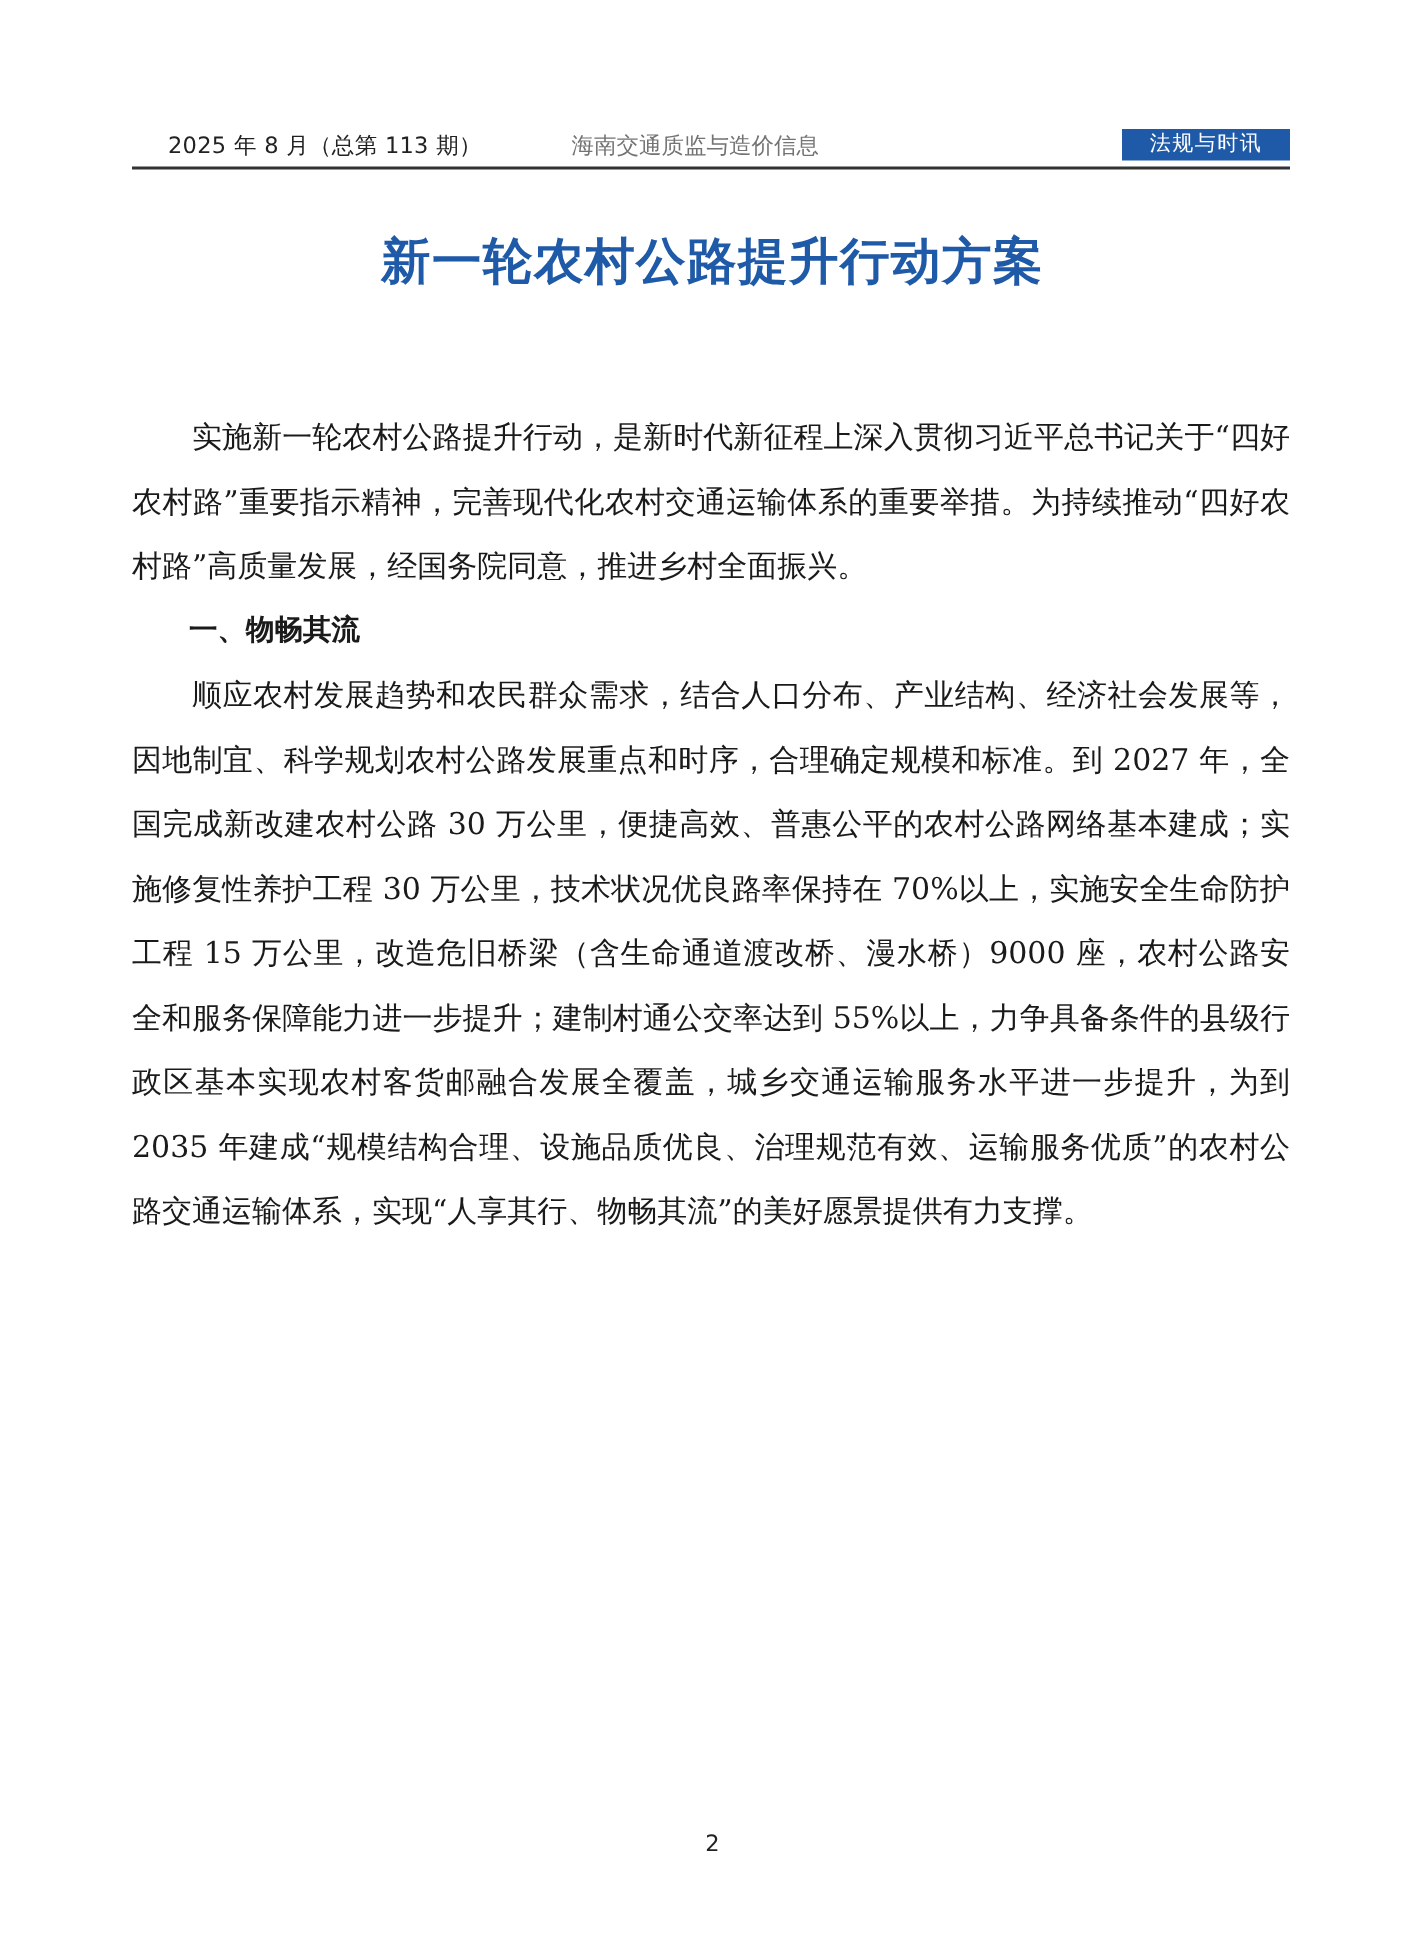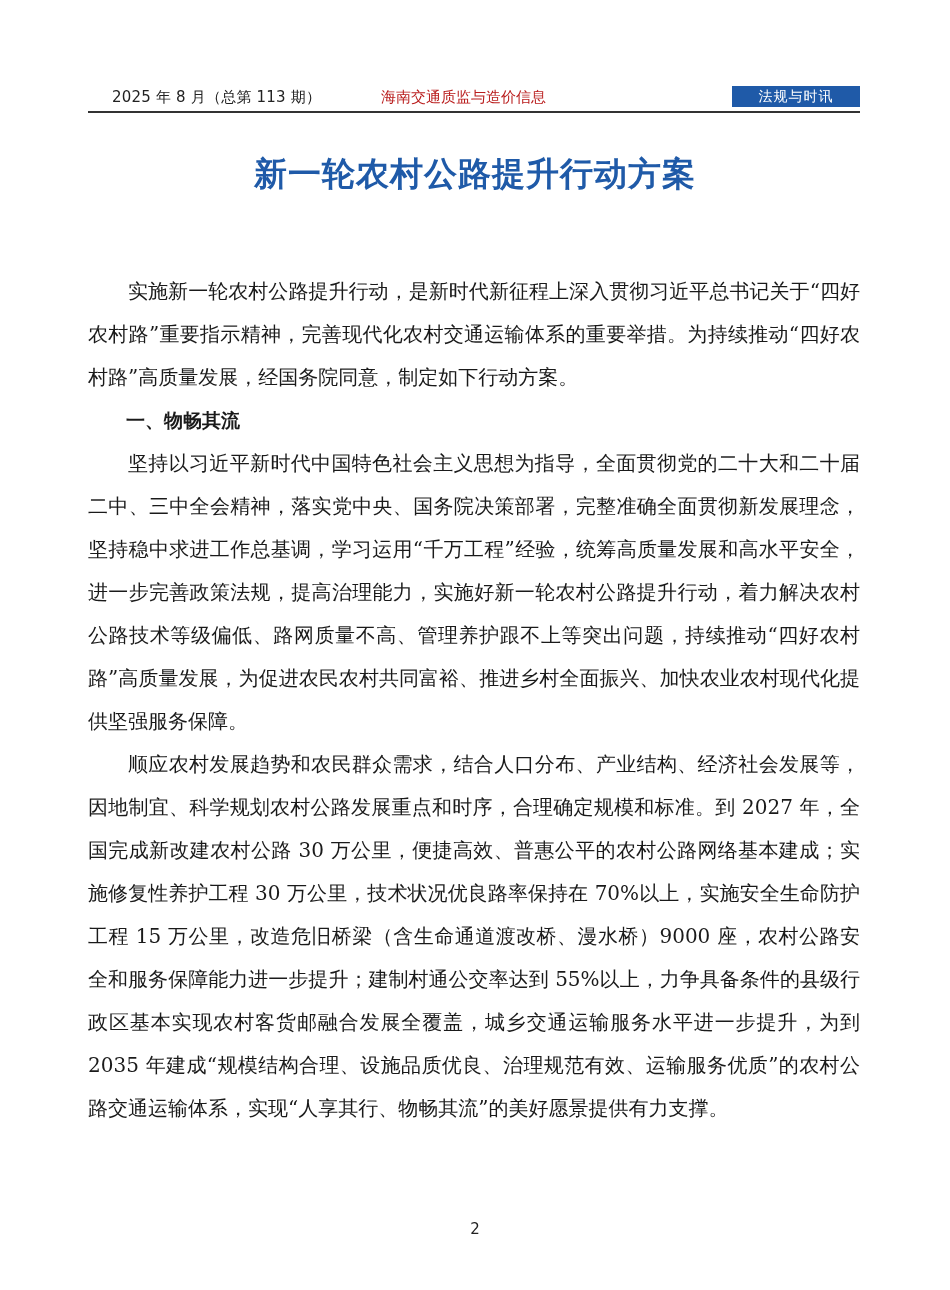--- a/index.html
+++ b/index.html
@@ -2,22 +2,22 @@
 <html><head>
 <meta charset="utf-8">
 <style>
   html, body { margin: 0; padding: 0; background: #ffffff; }
   body { width: 950px; height: 1290px; position: relative; overflow: hidden;
          font-family: "DejaVu Serif", "Liberation Serif", serif; color: #1a1a1a; }
   .header { position: absolute; left: 88px; top: 86px; width: 772px; height: 26px; }
   .header .issue { position: absolute; left: 0; top: 2px; font-family: "DejaVu Sans", "Liberation Sans", sans-serif;
                    font-size: 15px; color: #222; letter-spacing: 0.2px; margin-left: 24px; }
   .header .journal { position: absolute; left: 293px; top: 2px; font-family: "DejaVu Sans", "Liberation Sans", sans-serif;
-                     font-size: 15px; color: #b91c1c; }
-  .header .section-badge { position: absolute; right: 0; top: 0; width: 128px; height: 21px;
+                     font-size: 15px; color: #737373; }
+  .header .section-badge { position: absolute; right: 0; top: 0; width: 112px; height: 21px;
                            background: #1f5aa8; color: #fff; font-family: "DejaVu Sans", "Liberation Sans", sans-serif;
                            font-size: 14px; line-height: 21px; text-align: center; letter-spacing: 1px; }
   .header-rule { position: absolute; left: 88px; top: 111px; width: 772px; height: 1.5px; background: #333; }
   .title { position: absolute; left: 0; top: 152px; width: 950px; text-align: center;
            font-size: 33px; font-weight: bold; color: #1f5aa8; letter-spacing: 1px; }
   .body-text { position: absolute; left: 88px; top: 270px; width: 772px; font-size: 20px;
                line-height: 43px; text-align: justify; }
   .body-text p { margin: 0; text-indent: 2em; }
   .body-text .heading { font-family: "DejaVu Sans", "Liberation Sans", sans-serif; font-weight: bold; font-size: 19px; }
   .page-num { position: absolute; left: 0; top: 1220px; width: 950px; text-align: center;
@@ -29,19 +29,18 @@
 <div class="header">
   <span class="issue">2025 年 8 月（总第 113 期）</span>
   <span class="journal">海南交通质监与造价信息</span>
   <span class="section-badge">法规与时讯</span>
 </div>
 <div class="header-rule"></div>
 
 <h1 class="title" style="margin:0;">新一轮农村公路提升行动方案</h1>
 
 <div class="body-text">
-  <p>实施新一轮农村公路提升行动，是新时代新征程上深入贯彻习近平总书记关于“四好农村路”重要指示精神，完善现代化农村交通运输体系的重要举措。为持续推动“四好农村路”高质量发展，经国务院同意，制定如下行动方案。</p>
+  <p>实施新一轮农村公路提升行动，是新时代新征程上深入贯彻习近平总书记关于“四好农村路”重要指示精神，完善现代化农村交通运输体系的重要举措。为持续推动“四好农村路”高质量发展，经国务院同意，推进乡村全面振兴。</p>
   <p class="heading">一、物畅其流</p>
-  <p>坚持以习近平新时代中国特色社会主义思想为指导，全面贯彻党的二十大和二十届二中、三中全会精神，落实党中央、国务院决策部署，完整准确全面贯彻新发展理念，坚持稳中求进工作总基调，学习运用“千万工程”经验，统筹高质量发展和高水平安全，进一步完善政策法规，提高治理能力，实施好新一轮农村公路提升行动，着力解决农村公路技术等级偏低、路网质量不高、管理养护跟不上等突出问题，持续推动“四好农村路”高质量发展，为促进农民农村共同富裕、推进乡村全面振兴、加快农业农村现代化提供坚强服务保障。</p>
   <p>顺应农村发展趋势和农民群众需求，结合人口分布、产业结构、经济社会发展等，因地制宜、科学规划农村公路发展重点和时序，合理确定规模和标准。到 2027 年，全国完成新改建农村公路 30 万公里，便捷高效、普惠公平的农村公路网络基本建成；实施修复性养护工程 30 万公里，技术状况优良路率保持在 70%以上，实施安全生命防护工程 15 万公里，改造危旧桥梁（含生命通道渡改桥、漫水桥）9000 座，农村公路安全和服务保障能力进一步提升；建制村通公交率达到 55%以上，力争具备条件的县级行政区基本实现农村客货邮融合发展全覆盖，城乡交通运输服务水平进一步提升，为到 2035 年建成“规模结构合理、设施品质优良、治理规范有效、运输服务优质”的农村公路交通运输体系，实现“人享其行、物畅其流”的美好愿景提供有力支撑。</p>
 </div>
 
 <div class="page-num">2</div>
 
 </body></html>

